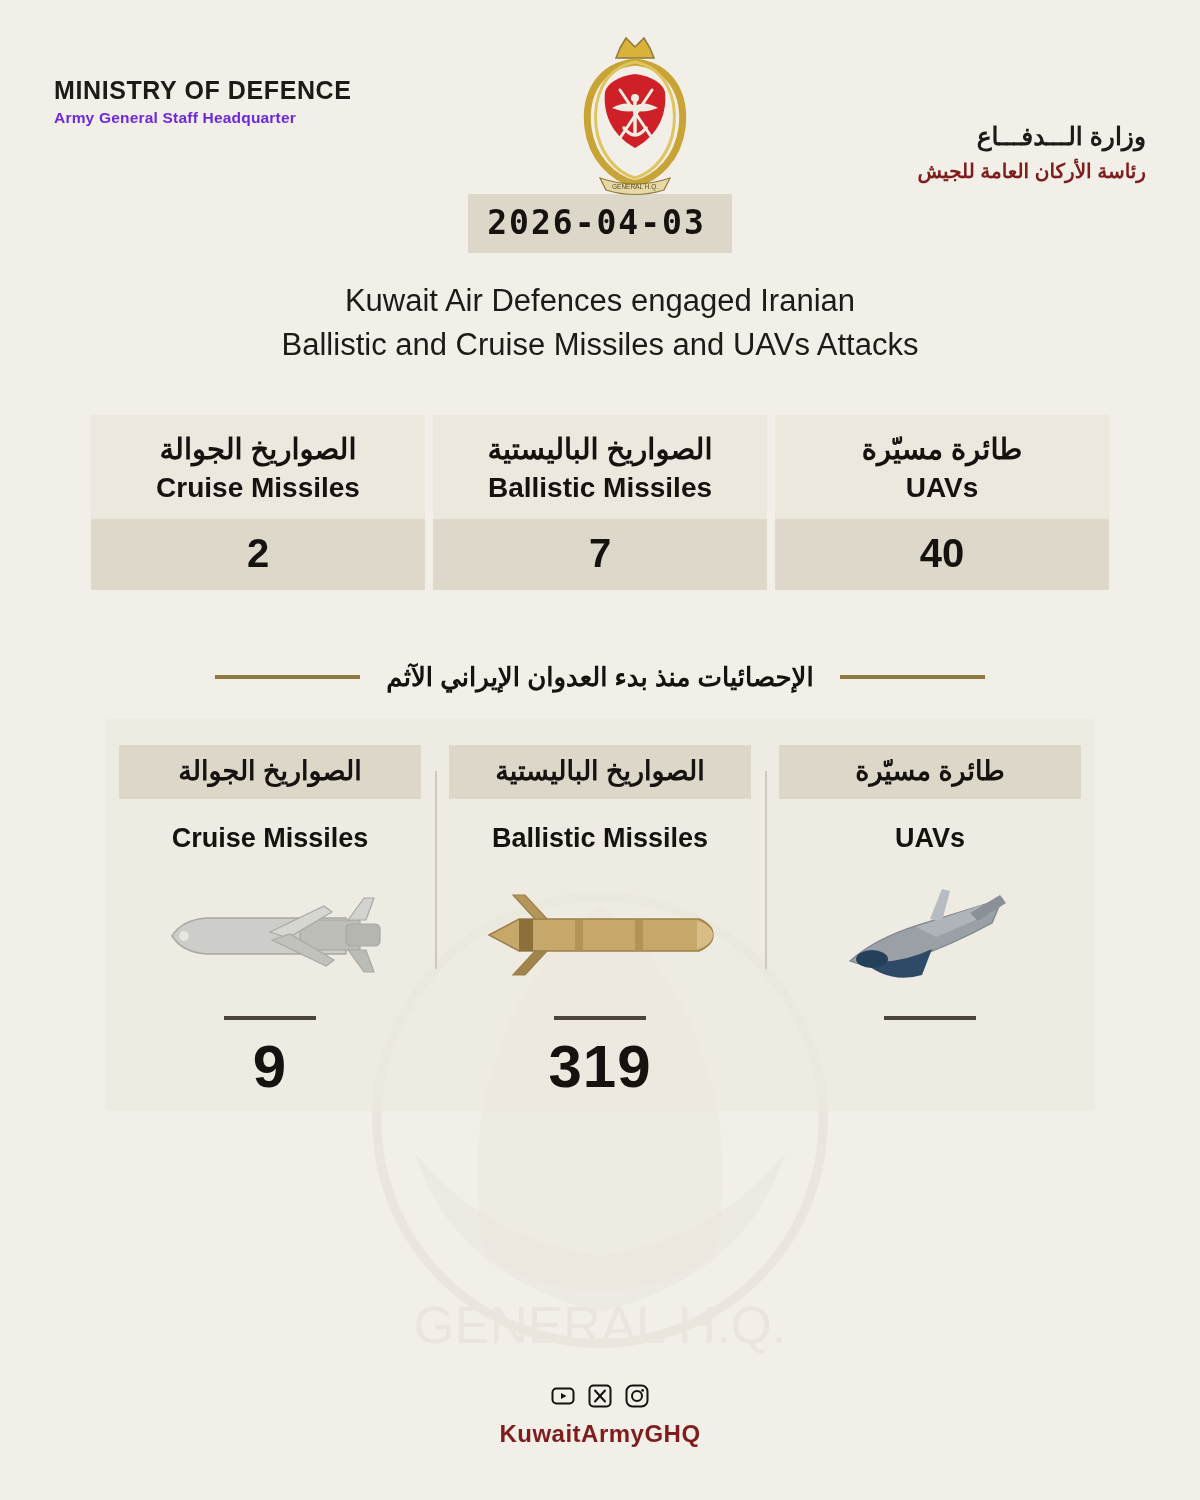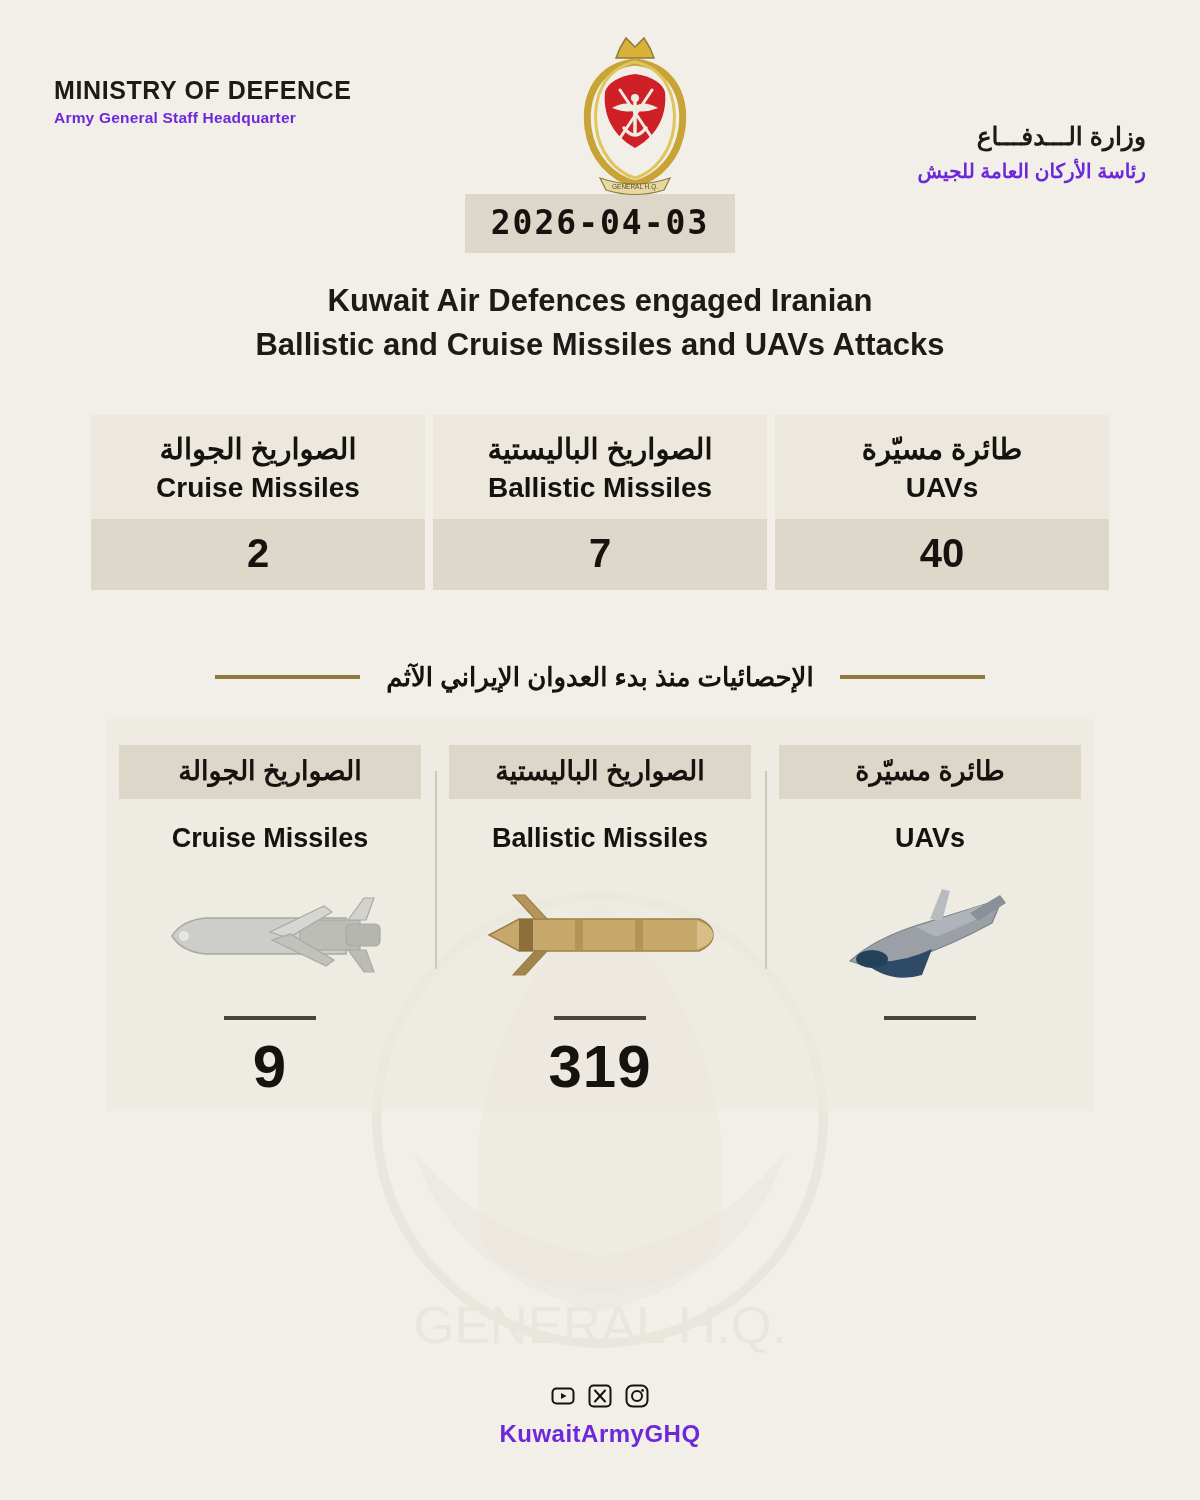--- a/index.html
+++ b/index.html
@@ -29,43 +29,43 @@
   }
   .hdr-left{padding-top:38px;}
   .hdr-left .l1{
     font-size:25px;font-weight:bold;letter-spacing:.6px;color:#1d1a17;
   }
   .hdr-left .l2{
     font-size:15.5px;font-weight:bold;color:#6d28d9;margin-top:4px;letter-spacing:.2px;
   }
   .hdr-right{padding-top:40px;text-align:right;direction:rtl;}
   .hdr-right .r1{font-size:25px;font-weight:bold;color:#1d1a17;letter-spacing:1px;margin-top:44px;}
-  .hdr-right .r2{font-size:20px;font-weight:bold;color:#6d28d9;margin-top:8px;}
+  .hdr-right .r2{font-size:20px;font-weight:bold;color:#7f1d1d;margin-top:8px;}
 
   .emblem{width:150px;height:165px;margin-top:-6px;}
   .emblem svg{width:100%;height:100%;}
 
   
   .date-wrap{text-align:center;margin-top:24px;}
   .date-chip{
     display:inline-block;background:#ddd7c9;color:#15120f;
     font-family:"DejaVu Sans Mono", monospace;
     font-size:33px;font-weight:bold;letter-spacing:2px;
-    padding:9px 26px 11px 26px;
+    padding:9px 26px 11px 19px;
   }
 
   
   .title-ar{
     direction:rtl;text-align:center;
     font-size:38px;font-weight:bold;color:#6b5a28;
     line-height:1.42;margin:26px 70px 0 70px;
     letter-spacing:0px;
   }
   .title-en{
-    text-align:center;font-size:31px;font-weight:bold;color:#1d1a17;
+    text-align:center;font-size:31px;font-weight:normal;color:#1d1a17;
     line-height:1.42;margin:26px 90px 0 90px;
   }
 
   
   .stats-top{
     display:flex;justify-content:center;gap:8px;margin-top:48px;
   }
   .stat-card{width:334px;}
   .stat-card .labels{
     background:#ece8de;padding:16px 10px 14px 10px;text-align:center;
@@ -121,21 +121,21 @@
   }
 
   
   .footer{
     position:absolute;left:0;right:0;bottom:36px;text-align:center;
   }
   .social{display:flex;justify-content:center;gap:13px;align-items:center;}
   .social span{width:24px;height:24px;display:inline-block;}
   .social svg{width:24px;height:24px;}
   .handle{
-    margin-top:12px;font-size:24px;font-weight:bold;color:#6d28d9;letter-spacing:.5px;
+    margin-top:12px;font-size:24px;font-weight:bold;color:#7f1d1d;letter-spacing:.5px;
   }
 </style>
 </head>
 <body>
 
 <div class="page">
 
   <div class="watermark">
     <svg viewBox="0 0 200 200" aria-hidden="true">
       <circle cx="100" cy="100" r="72" fill="none" stroke="#6b5a28" stroke-width="3"></circle>

